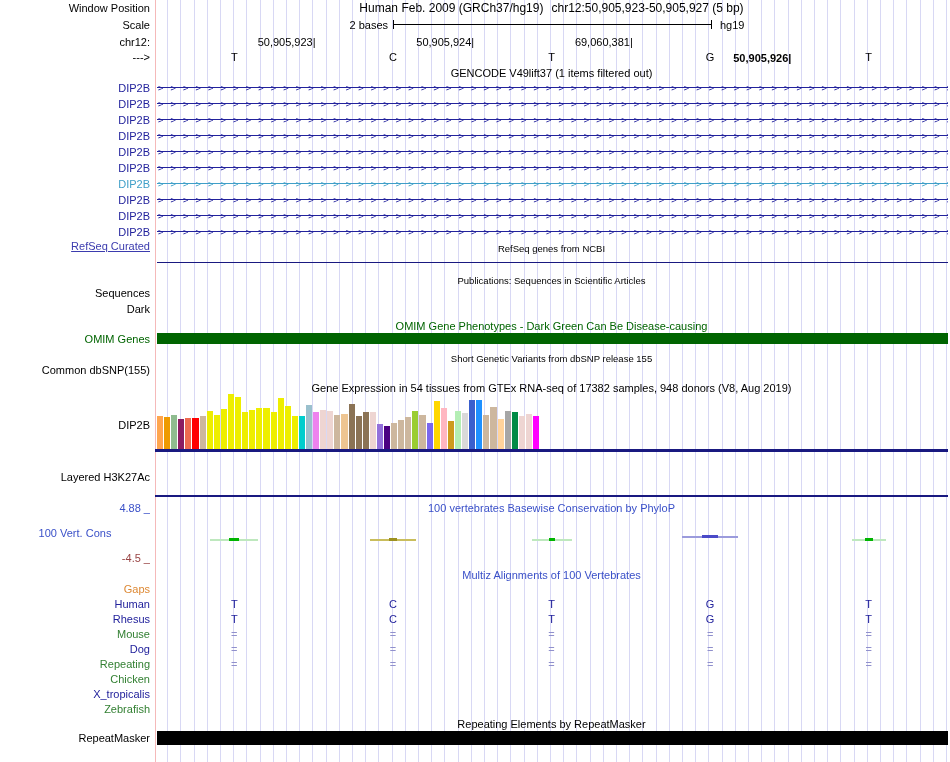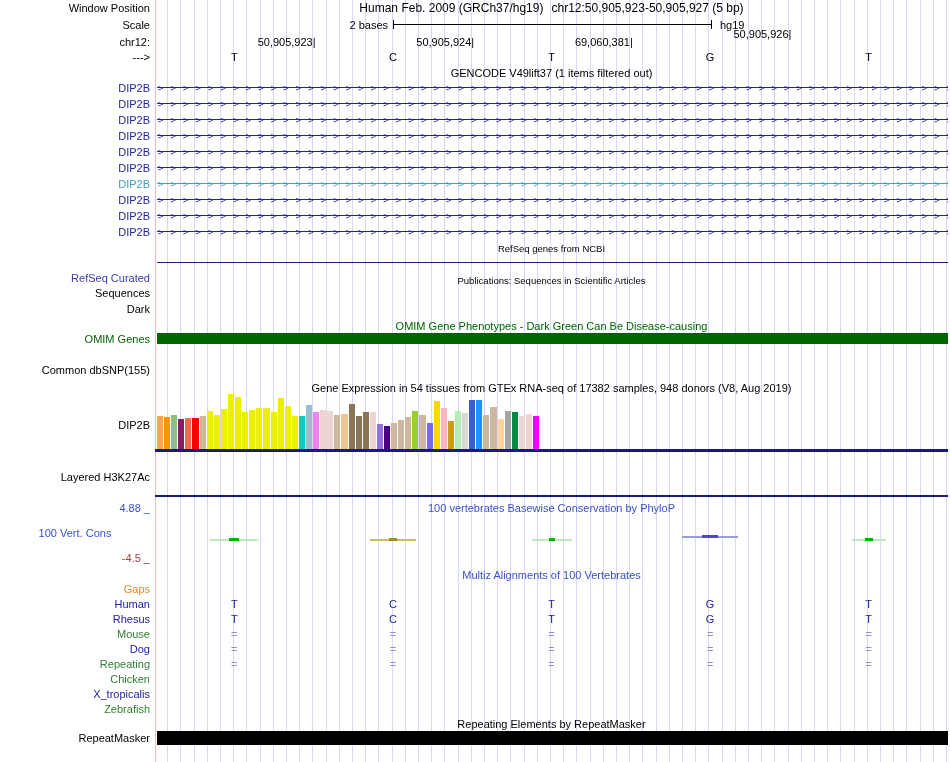--- a/index.html
+++ b/index.html
@@ -63,21 +63,21 @@
   <div class="side-label" style="top:19px">Scale</div>
   <span class="scale-amount">2 bases</span>
   <div class="scale-bar"></div>
   <span class="scale-genome">hg19</span>
 
   <div class="side-label" style="top:36px">chr12:</div>
   <div id="coords">
       <span class="coord" style="left: 315.6px; top: 36px;">50,905,923|</span>
       <span class="coord" style="left: 474.2px; top: 36px;">50,905,924|</span>
       <span class="coord" style="left: 632.8px; top: 36px;">69,060,381|</span>
-      <span class="coord" style="left: 791.4px; top: 28px;">50,905,926|</span>
+      <span class="coord" style="left: 791.4px; top: 52px; font-weight: bold;">50,905,926|</span>
     </div>
 
   <div class="side-label" style="top:51px">---&gt;</div>
   <div id="bases">
       <span class="base-letter" style="left: 234.3px; top: 51px;">T</span>
       <span class="base-letter" style="left: 392.9px; top: 51px;">C</span>
       <span class="base-letter" style="left: 551.5px; top: 51px;">T</span>
       <span class="base-letter" style="left: 710.1px; top: 51px;">G</span>
       <span class="base-letter" style="left: 868.7px; top: 51px;">T</span>
     </div>
@@ -140,31 +140,32 @@
       </div>
       <div class="gene-row" style="top: 225px;">
         <div class="side-label" style="top: 1px; color: rgb(34, 34, 156);">DIP2B</div>
         <div class="gene-line" style="color: rgb(34, 34, 156);">
           <span>&gt;&gt;&gt;&gt;&gt;&gt;&gt;&gt;&gt;&gt;&gt;&gt;&gt;&gt;&gt;&gt;&gt;&gt;&gt;&gt;&gt;&gt;&gt;&gt;&gt;&gt;&gt;&gt;&gt;&gt;&gt;&gt;&gt;&gt;&gt;&gt;&gt;&gt;&gt;&gt;&gt;&gt;&gt;&gt;&gt;&gt;&gt;&gt;&gt;&gt;&gt;&gt;&gt;&gt;&gt;&gt;&gt;&gt;&gt;&gt;&gt;&gt;&gt;&gt;&gt;</span>
         </div>
       </div>
     </div>
 
   <div class="track-title small-title" style="top:242px">RefSeq genes from NCBI</div>
-  <div class="side-label" style="top: 272px; color: rgb(59, 59, 174);" id="refseq-label">RefSeq Curated</div>
+  <div class="side-label" style="top: 240px; color: rgb(59, 59, 174); text-decoration: underline;" id="refseq-label">RefSeq Curated</div>
   <div class="hline" id="refseq-line" style="left: 157px; top: 262px; width: 791px; height: 1px; background: rgb(25, 25, 128);"></div>
 
   <div class="track-title small-title" style="top:274px">Publications: Sequences in Scientific Articles</div>
   <div class="side-label" style="top:287px">Sequences</div>
   <div class="side-label" style="top:303px">Dark</div>
 
   <div class="track-title" style="top: 320px; color: rgb(0, 100, 0);" id="omim-title">OMIM Gene Phenotypes - Dark Green Can Be Disease-causing</div>
   <div class="side-label" style="top: 333px; color: rgb(0, 100, 0);" id="omim-label">OMIM Genes</div>
   <div class="omim-bar" id="omim-bar" style="background: rgb(0, 100, 0);"></div>
 
+  <div class="track-title small-title" style="top:352px">Short Genetic Variants from dbSNP release 155</div>
   <div class="side-label" style="top:364px">Common dbSNP(155)</div>
 
   <div class="track-title" style="top:382px">Gene Expression in 54 tissues from GTEx RNA-seq of 17382 samples, 948 donors (V8, Aug 2019)</div>
   <div class="side-label" style="top:419px">DIP2B</div>
   <div class="gtex-bars" id="gtex-bars">
       <div style="height: 33px; background: rgb(255, 165, 79);"></div>
       <div style="height: 32px; background: rgb(238, 154, 0);"></div>
       <div style="height: 34px; background: rgb(143, 188, 143);"></div>
       <div style="height: 30px; background: rgb(139, 28, 98);"></div>
       <div style="height: 31px; background: rgb(238, 106, 80);"></div>

